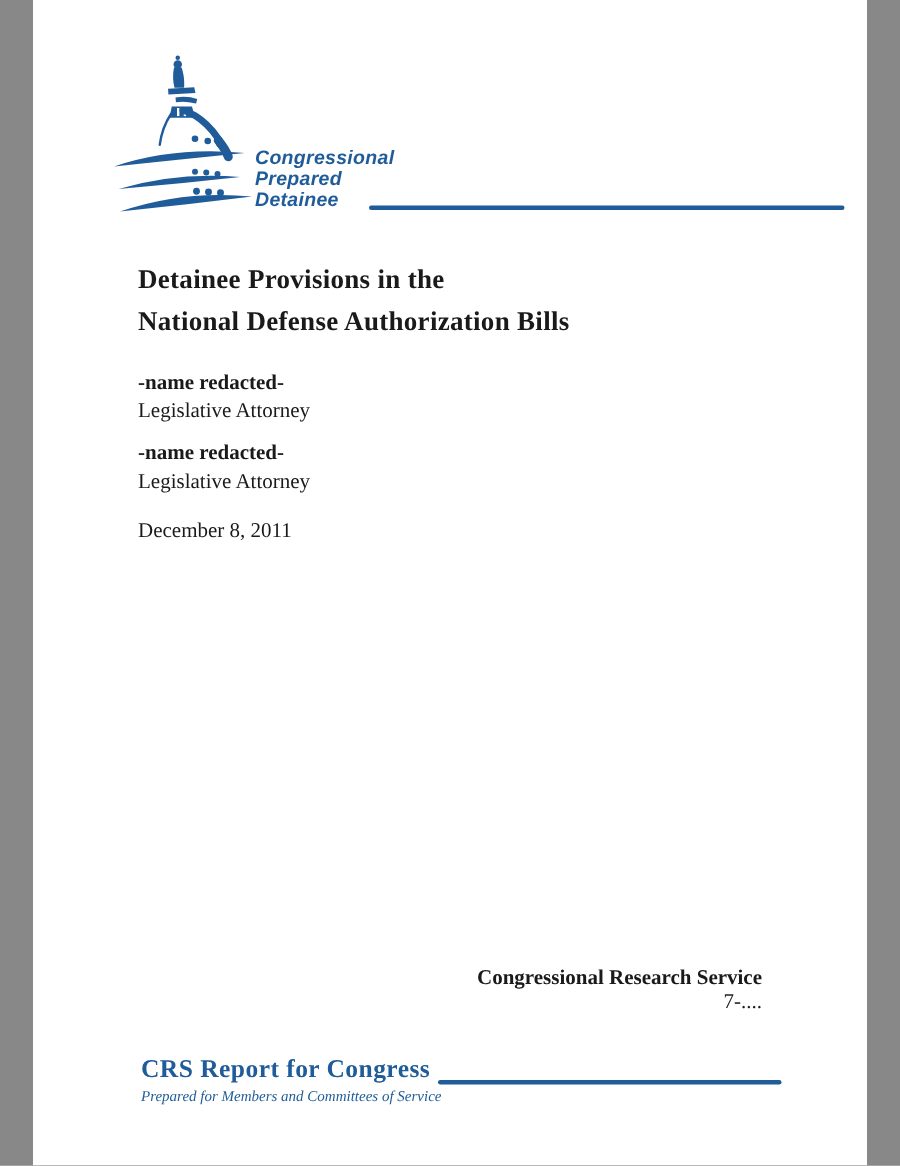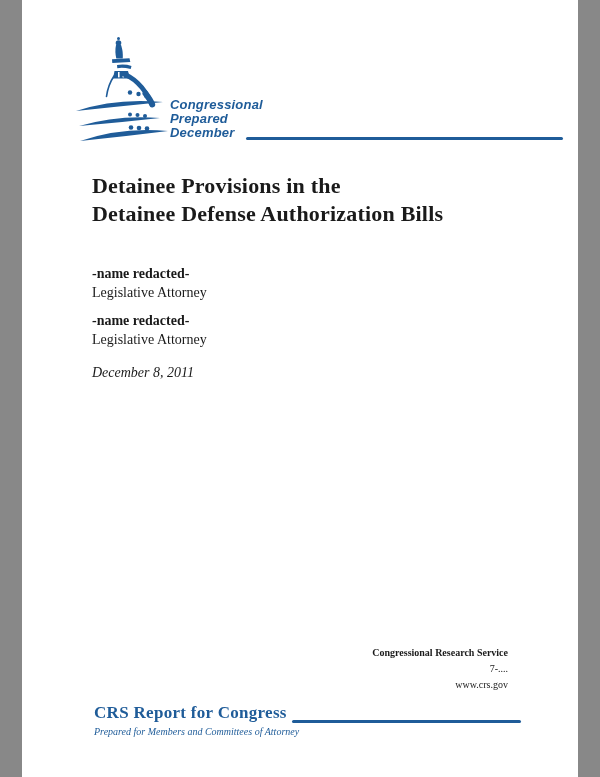--- a/index.html
+++ b/index.html
@@ -48,46 +48,46 @@
     height: 3px;
     border-radius: 2px;
     background: var(--accent_blue);
   }
 
   
   .title {
     position: absolute;
     left: 70px;
     top: 172px;
-    font-size: 22px;
+    font-size: 18px;
     font-weight: bold;
     line-height: 28px;
     letter-spacing: 0.2px;
     color: var(--text);
   }
 
   
   .authors {
     position: absolute;
     left: 70px;
-    top: 264px;
+    top: 246px;
     font-size: 14px;
     line-height: 19px;
   }
   .author { margin-bottom: 9px; }
   .author-name { font-weight: bold; }
-  .date-line { margin-top: 14px; font-style: italic; }
+  .date-line { margin-top: 14px; }
 
   
   .footer-right {
     position: absolute;
     right: 70px;
     top: 645px;
     text-align: right;
-    font-size: 10px;
+    font-size: 14px;
     line-height: 16.2px;
   }
   .footer-right .org { font-weight: bold; }
 
   
   .footer-left {
     position: absolute;
     left: 72px;
     right: 57px;
     top: 703px;
@@ -153,48 +153,47 @@
       <circle cx="73" cy="88" r="2"></circle>
       <circle cx="59" cy="99.5" r="2.3"></circle>
       <circle cx="67" cy="100" r="2.3"></circle>
       <circle cx="75" cy="100.5" r="2.3"></circle>
     </g>
   </svg>
 
   <div class="logo-text">
     <div>Congressional</div>
     <div>Prepared</div>
-    <div>December</div>
+    <div>Detainee</div>
   </div>
   <div class="logo-rule"></div>
 
   <h1 class="title">
     <span>Detainee Provisions in the</span><br>
-    <span>Detainee Defense Authorization Bills</span>
+    <span>National Defense Authorization Bills</span>
   </h1>
 
   <div class="authors">
     <div class="author">
       <div class="author-name">-name redacted-</div>
       <div class="author-role">Legislative Attorney</div>
     </div>
     <div class="author">
       <div class="author-name">-name redacted-</div>
       <div class="author-role">Legislative Attorney</div>
     </div>
     <div class="date-line">December 8, 2011</div>
   </div>
 
   <div class="footer-right">
     <div class="org">Congressional Research Service</div>
     <div>7-....</div>
-    <div>www.crs.gov</div>
   </div>
 
   <div class="footer-left">
     <div class="banner-row">
       <span class="banner-label">CRS Report for Congress</span>
       <span class="banner-rule"></span>
     </div>
-    <div class="tagline">Prepared for Members and Committees of Attorney</div>
+    <div class="tagline">Prepared for Members and Committees of Service</div>
   </div>
 
 </div>
 
 </body></html>

